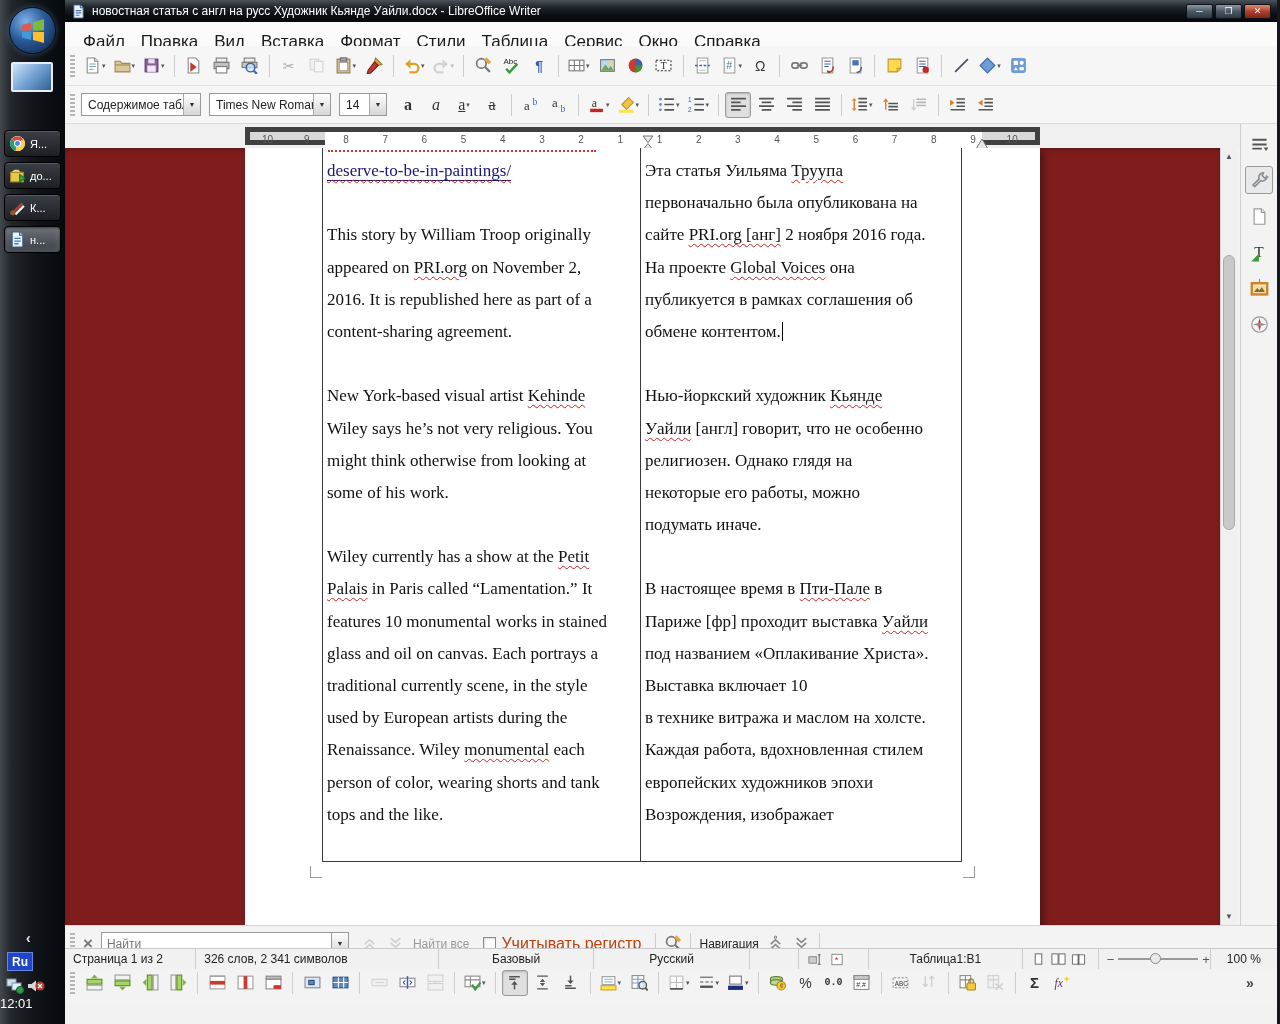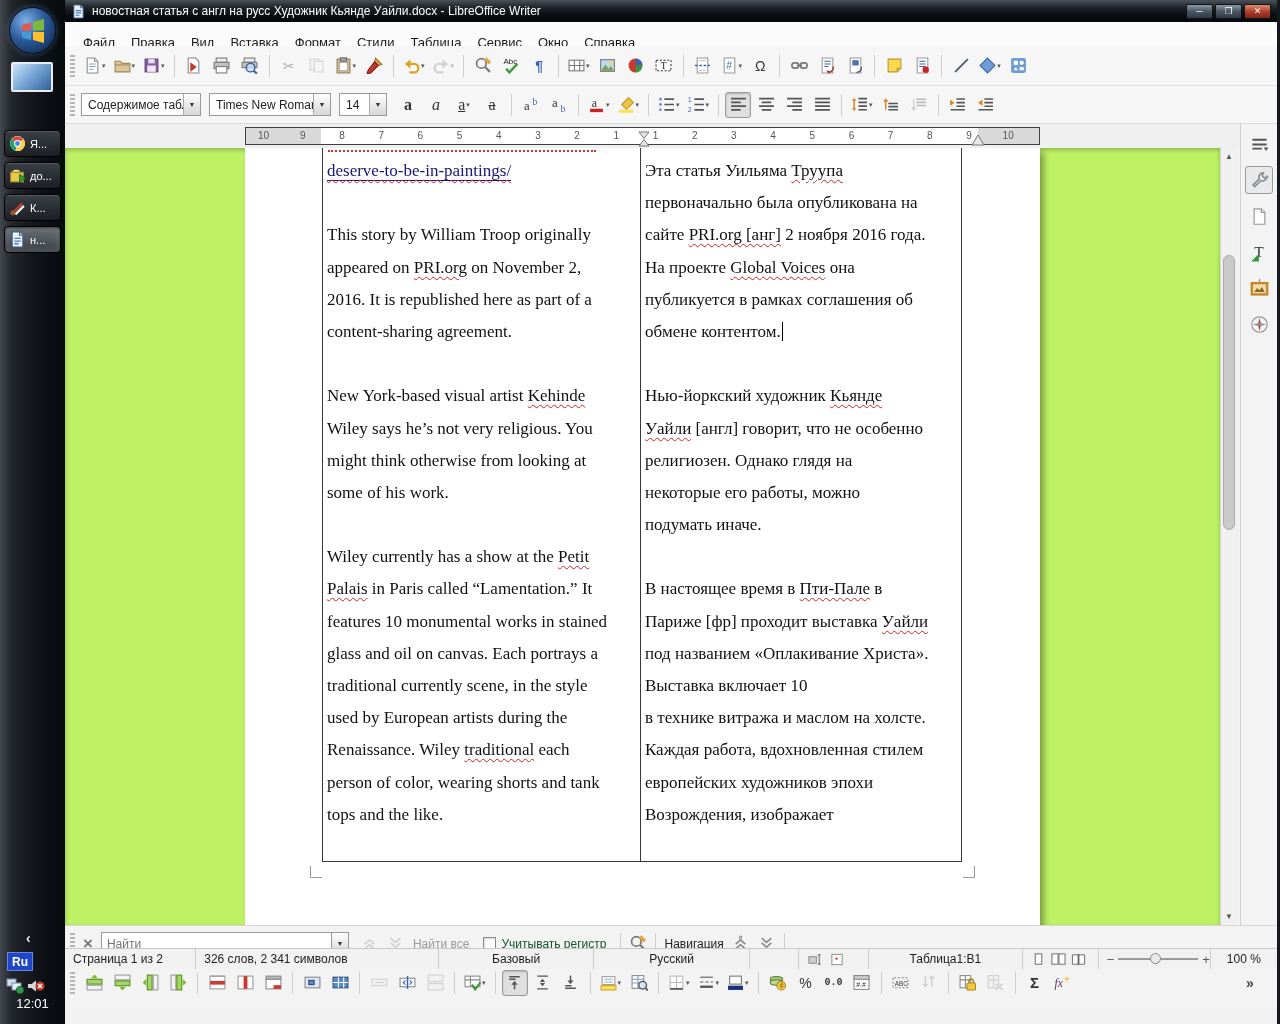--- a/index.html
+++ b/index.html
@@ -21,35 +21,35 @@
     color:#fff;font-size:11px;cursor:pointer;overflow:hidden;}
   .tkb.on{background:linear-gradient(#6a7076,#3a4046);box-shadow:inset 0 1px 3px rgba(0,0,0,.6),inset 0 0 6px rgba(255,255,255,.25);}
   .tkb .g{width:17px;height:17px;flex:0 0 17px;}
   .tkb .g svg{width:17px;height:17px;display:block;}
   .tkb .lbl{white-space:nowrap;}
   .collapse{position:absolute;left:26px;top:930px;color:#e8e8e8;font-size:14px;font-weight:bold;}
   .rubadge{position:absolute;left:7px;top:952px;width:26px;height:19px;background:#1f45c8;color:#fff;
     font-size:12px;font-weight:bold;display:flex;align-items:center;justify-content:center;border:1px solid #6a85e0;}
   .tray{position:absolute;left:6px;top:978px;display:flex;gap:3px;}
   .tray svg{width:18px;height:16px;}
-  .clock{position:absolute;left:0;top:996px;width:65px;text-align:center;color:#fff;font-size:13px;}
+  .clock{position:absolute;left:0;top:996px;width:65px;text-align:left;color:#fff;font-size:13px;}
   
   .win{position:absolute;left:65px;top:0;width:1215px;height:1024px;background:#f2f2f2;
     border-right:3px solid #14181d;}
   .titlebar{position:absolute;left:0;top:0;width:100%;height:22px;
     background:linear-gradient(#4a5158 0,#1d2329 35%,#0a0e13 70%,#05080c 100%);
     display:flex;align-items:center;color:#fff;font-size:12px;padding-left:6px;gap:6px;}
   .titlebar .g{width:15px;height:15px;}
   .titlebar .g svg{width:15px;height:15px;display:block;}
   .winbtns{margin-left:auto;display:flex;gap:2px;padding-right:6px;}
   .wbtn{width:27px;height:15px;border:1px solid #10141a;border-radius:2px;color:#fff;font-size:9px;line-height:13px;
     text-align:center;background:linear-gradient(#8a97a4,#4a5662 50%,#2e3944);cursor:pointer;}
   .wbtn.close{background:linear-gradient(#e08a6a,#b0402e 50%,#7c2416);}
   .menubar{position:absolute;left:0;top:22px;width:100%;height:41px;background:#fbfbfb;border-bottom:1px solid #e4e4e4;
-    display:flex;align-items:center;padding-left:10px;font-size:13px;color:#1a1a1a;}
+    display:flex;align-items:center;padding-left:10px;font-size:17px;color:#1a1a1a;}
   .mi{padding:3px 8px;cursor:pointer;border-radius:2px;}
   
   .tbar{position:absolute;left:0;width:100%;display:flex;align-items:center;background:#f6f6f6;}
   .tb1{top:46px;height:40px;border-bottom:1px solid #e2e2e2;}
   .tb2{top:86px;height:38px;border-bottom:1px solid #dadada;}
   .findbar{top:925px;height:36px;background:#f3f3f3;border-top:1px solid #d6d6d6;}
   .tablebar{top:961px;height:42px;background:#f3f3f3;border-top:1px solid #dcdcdc;}
   .grip{width:5px;height:22px;margin:0 6px 0 5px;
     background:repeating-linear-gradient(180deg,#b5b5b5 0 2px,transparent 2px 4px);flex:0 0 5px;}
   .titems{display:flex;align-items:center;gap:2px;}
@@ -68,29 +68,29 @@
   .small .g{font-size:10px;font-weight:bold;font-family:Liberation Mono, monospace;}
   .blue .g{color:#3a62b4;font-weight:bold;}
   .sum .g{font-size:15px;font-weight:bold;}
   .combo{height:23px;background:#fff;border:1px solid #999;display:flex;align-items:center;font-size:12px;
     color:#222;padding-left:6px;margin-right:8px;position:relative;}
   .combo .val{white-space:nowrap;overflow:hidden;flex:1;}
   .combo .dbtn{width:17px;height:100%;background:linear-gradient(#fefefe,#d6d6d6);border-left:1px solid #aaa;
     display:flex;align-items:center;justify-content:center;font-size:7px;color:#333;flex:0 0 17px;cursor:pointer;}
   
   .rulerrow{position:absolute;left:0;top:124px;width:100%;height:24px;background:#f0f0f0;}
-  .rstrip{position:absolute;left:180px;top:3px;width:795px;height:18px;background:#d9d9d9;border:1px solid #404040;}
+  .rstrip{position:absolute;left:180px;top:3px;width:795px;height:18px;background:#d9d9d9;border:5px solid #404040;}
   .ractive{position:absolute;left:75px;top:0;width:657px;height:16px;background:#fff;}
   .rnums{position:absolute;left:-2px;top:0;height:16px;display:flex;}
   .rn{width:39.2px;text-align:center;font-size:10px;color:#555;line-height:16px;}
   .tabsel{position:absolute;left:182px;top:5px;width:13px;height:14px;border:1px solid #aaa;background:#ececec;
     color:#333;font-size:9px;font-weight:bold;text-align:center;line-height:12px;}
   .rmk{position:absolute;top:3px;}
   
-  .docarea{position:absolute;left:0;top:148px;width:1155px;height:777px;background:#bef264;overflow:hidden;
+  .docarea{position:absolute;left:0;top:148px;width:1155px;height:777px;background:#7f1d1d;overflow:hidden;
     box-shadow:inset 0 2px 4px rgba(0,0,0,.25);}
   .page{position:absolute;left:180px;top:0;width:795px;height:777px;background:#fff;
     box-shadow:4px 4px 6px rgba(0,0,0,.35);}
   .cell{position:absolute;top:0;height:714px;border-bottom:1px solid #3a3a3a;padding:7px 2px 0 4px;
     font-family:"Liberation Serif",serif;font-size:17px;color:#111;overflow:hidden;}
   .cellL{left:77px;width:319px;border-left:1px solid #3a3a3a;border-right:1px solid #3a3a3a;}
   .cellR{left:396px;width:321px;border-right:1px solid #3a3a3a;}
   .tl{height:32.2px;line-height:32.2px;white-space:nowrap;}
   .sq{text-decoration:underline;text-decoration-style:wavy;text-decoration-color:#cc2222;
     text-decoration-thickness:1px;text-underline-offset:3px;}
@@ -112,21 +112,21 @@
   
   .fclose{font-size:17px;font-weight:bold;color:#777;margin:0 8px 0 2px;cursor:pointer;}
   .finput{width:230px;height:23px;border:1px solid #999;border-right:none;background:#fff;font-size:12px;padding:0 5px;
     color:#444;outline:none;font-family:"Liberation Sans",sans-serif;}
   .fdd{width:18px;height:23px;background:linear-gradient(#fefefe,#d6d6d6);border:1px solid #999;display:flex;
     align-items:center;justify-content:center;font-size:7px;color:#333;cursor:pointer;}
   .flbl{font-size:12px;color:#9a9a9a;margin:0 4px;}
   .flbl.en{color:#222;}
   .mcase{display:flex;align-items:center;gap:5px;margin:0 10px;cursor:pointer;}
   .mcase .cb{width:13px;height:13px;background:#fff;border:1px solid #8a8a8a;box-shadow:inset 1px 1px 2px rgba(0,0,0,.15);}
-  .mcase .lbl{font-size:12px;color:#14532d;}
+  .mcase .lbl{font-size:16px;color:#c2410c;}
   .mcase .lbl::first-letter{text-decoration:underline;}
   
   .statusbar{position:absolute;left:0;top:948px;width:100%;height:21px;background:#f1f1f1;border-top:1px solid #c9c9c9;
     display:flex;align-items:center;font-size:12px;color:#222;}
   .scell{height:100%;display:flex;align-items:center;padding:0 8px;border-right:1px solid #cccccc;}
   .scell.c{justify-content:center;}
   .scell svg{width:15px;height:15px;}
   .zoomslider{display:flex;align-items:center;gap:4px;}
   .ztrack{width:80px;height:2px;background:#9a9a9a;position:relative;}
   .ztick{position:absolute;left:38px;top:-4px;width:1px;height:10px;background:#9a9a9a;}
@@ -708,21 +708,21 @@
           <div class="tl"><span>Wiley says he’s not very religious. You</span></div>
           <div class="tl"><span>might think otherwise from looking at</span></div>
           <div class="tl"><span>some of his work.</span></div>
           <div class="tl"></div>
           <div class="tl"><span>Wiley currently has a show at the </span><span class="sq">Petit</span></div>
           <div class="tl"><span class="sq">Palais</span><span> in Paris called “Lamentation.” It</span></div>
           <div class="tl"><span>features 10 monumental works in stained</span></div>
           <div class="tl"><span>glass and oil on canvas. Each portrays a</span></div>
           <div class="tl"><span>traditional currently scene, in the style</span></div>
           <div class="tl"><span>used by European artists during the</span></div>
-          <div class="tl"><span>Renaissance. Wiley </span><span class="sq">traditional</span><span> each</span></div>
+          <div class="tl"><span>Renaissance. Wiley </span><span class="sq">monumental</span><span> each</span></div>
           <div class="tl"><span>person of color, wearing shorts and tank</span></div>
           <div class="tl"><span>tops and the like.</span></div>
         </div>
       <div class="cell cellR">
           <div class="tl"><span>Эта статья Уильяма </span><span class="sq">Труупа</span></div>
           <div class="tl"><span>первоначально была опубликована на</span></div>
           <div class="tl"><span>сайте </span><span class="sq">PRI.org [анг]</span><span> 2 ноября 2016 года.</span></div>
           <div class="tl"><span>На проекте </span><span class="sq">Global Voices</span><span> она</span></div>
           <div class="tl"><span>публикуется в рамках соглашения об</span></div>
           <div class="tl"><span>обмене контентом.</span><span class="caret"></span></div>

